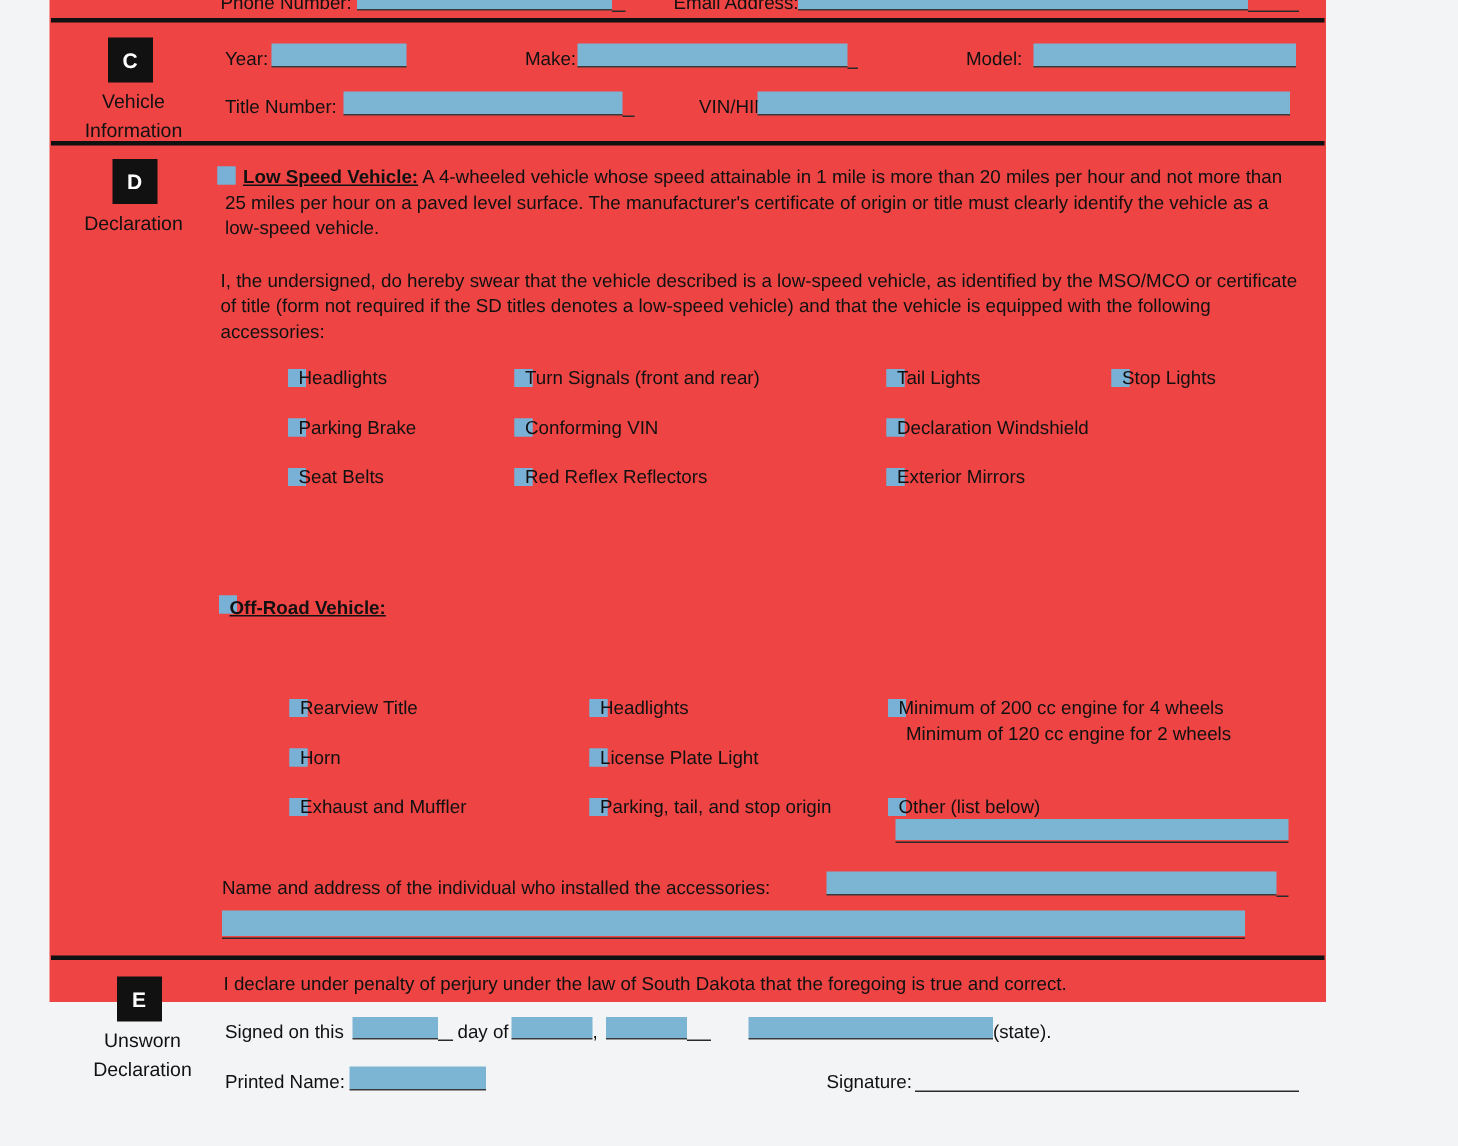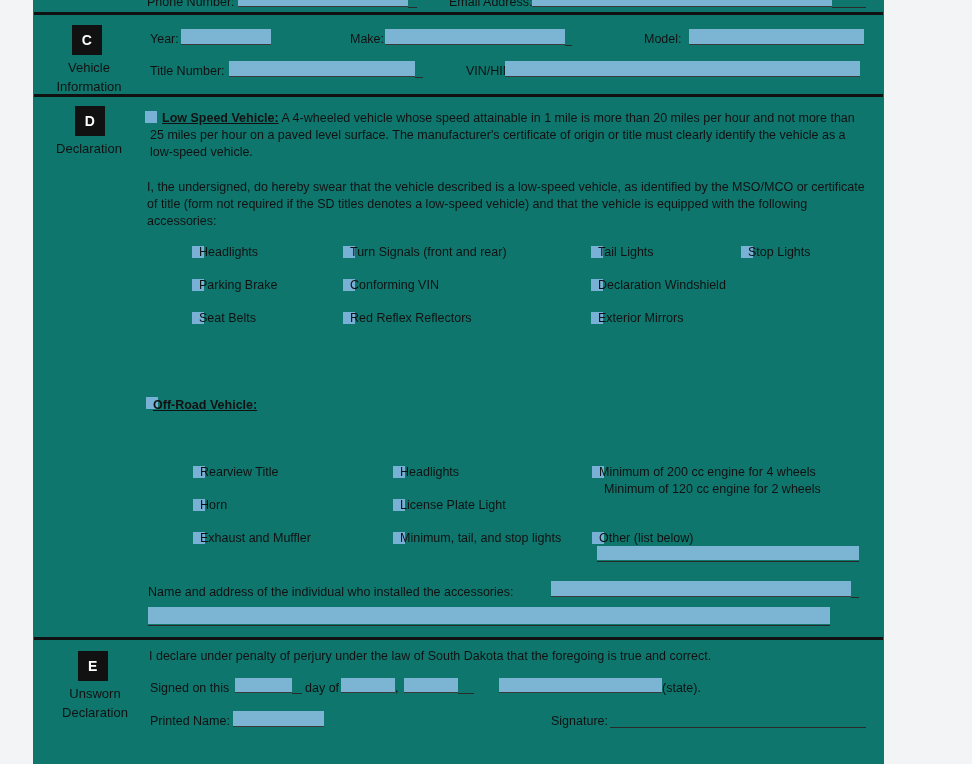--- a/index.html
+++ b/index.html
@@ -13,22 +13,22 @@
     height: 764px;
     overflow: hidden;
     font-family: "Liberation Sans", sans-serif;
     color: #111111;
   }
   .page {
     position: absolute;
     left: 33px;
     top: 0;
     width: 851px;
-    height: 764px;
-    background: #0f766e;
+    height: 668px;
+    background: #ef4444;
     box-sizing: border-box;
   }
   .rule {
     position: absolute;
     left: 1px;
     width: 849px;
     height: 3px;
     background: #111111;
   }
 
@@ -245,21 +245,21 @@
   <div class="cb" style="left:160px; top:499px;"></div>
   <div class="cb-label" style="left:167px; top:498px;">Horn</div>
 
   <div class="cb" style="left:360px; top:499px;"></div>
   <div class="cb-label" style="left:367px; top:498px;">License Plate Light</div>
 
   <div class="cb" style="left:160px; top:532px;"></div>
   <div class="cb-label" style="left:167px; top:531px;">Exhaust and Muffler</div>
 
   <div class="cb" style="left:360px; top:532px;"></div>
-  <div class="cb-label" style="left:367px; top:531px;">Minimum, tail, and stop lights</div>
+  <div class="cb-label" style="left:367px; top:531px;">Parking, tail, and stop origin</div>
 
   <div class="cb" style="left:559px; top:532px;"></div>
   <div class="cb-label" style="left:566px; top:531px;">Other (list below)</div>
 
   <div class="block" style="left:564px; top:546px; width:262px; height:14px;">
     <div class="base"></div>
   </div>
 
   <div class="txt" style="left:115px; top:584px;">Name and address of the individual who installed the accessories:</div>
   <div class="field" style="left:518px; top:581px; width:300px; height:15px;">

